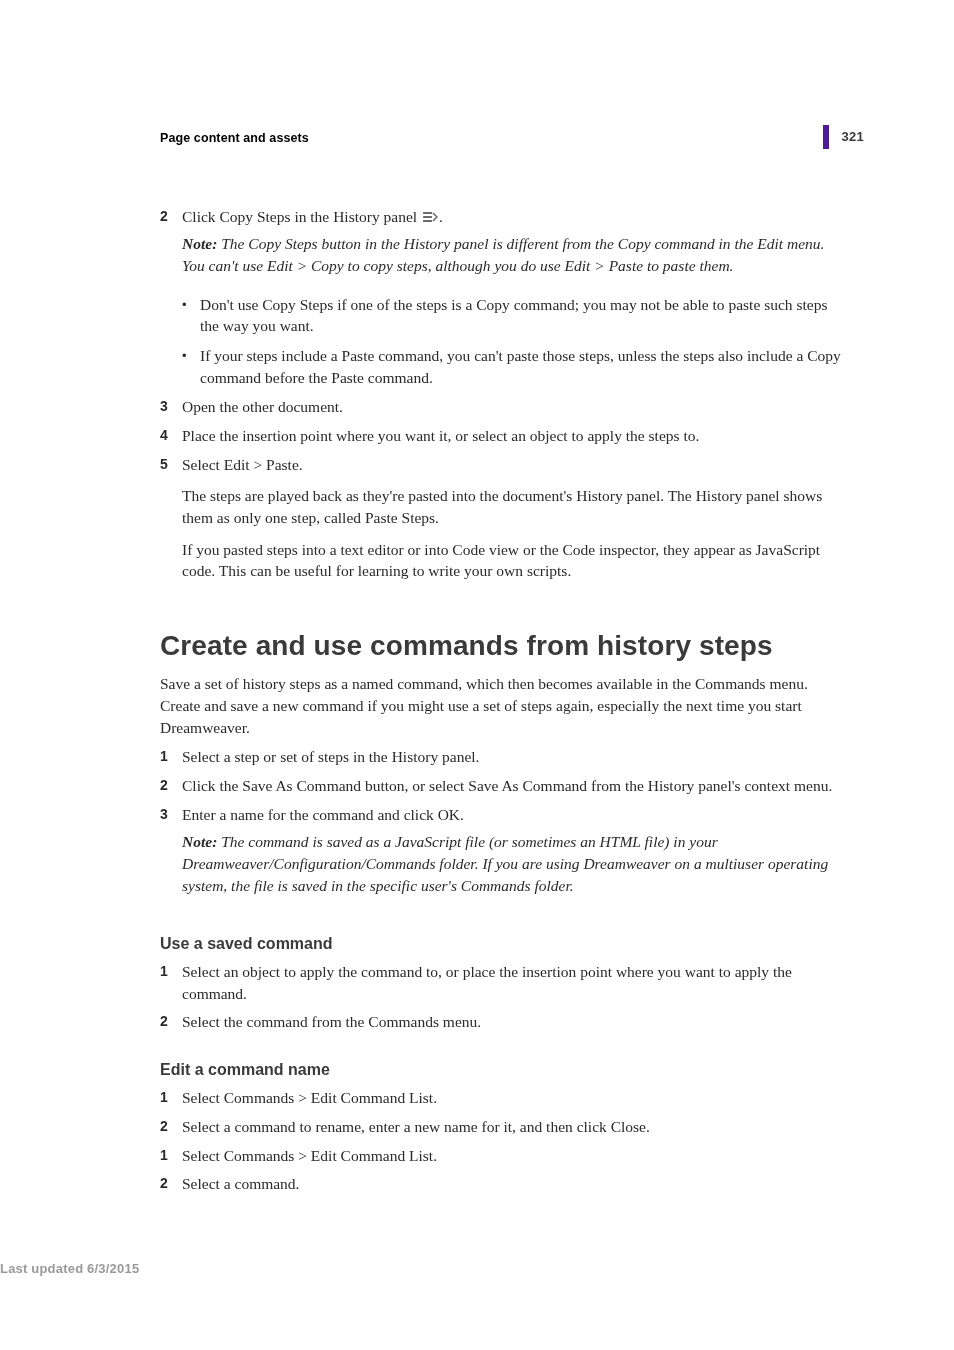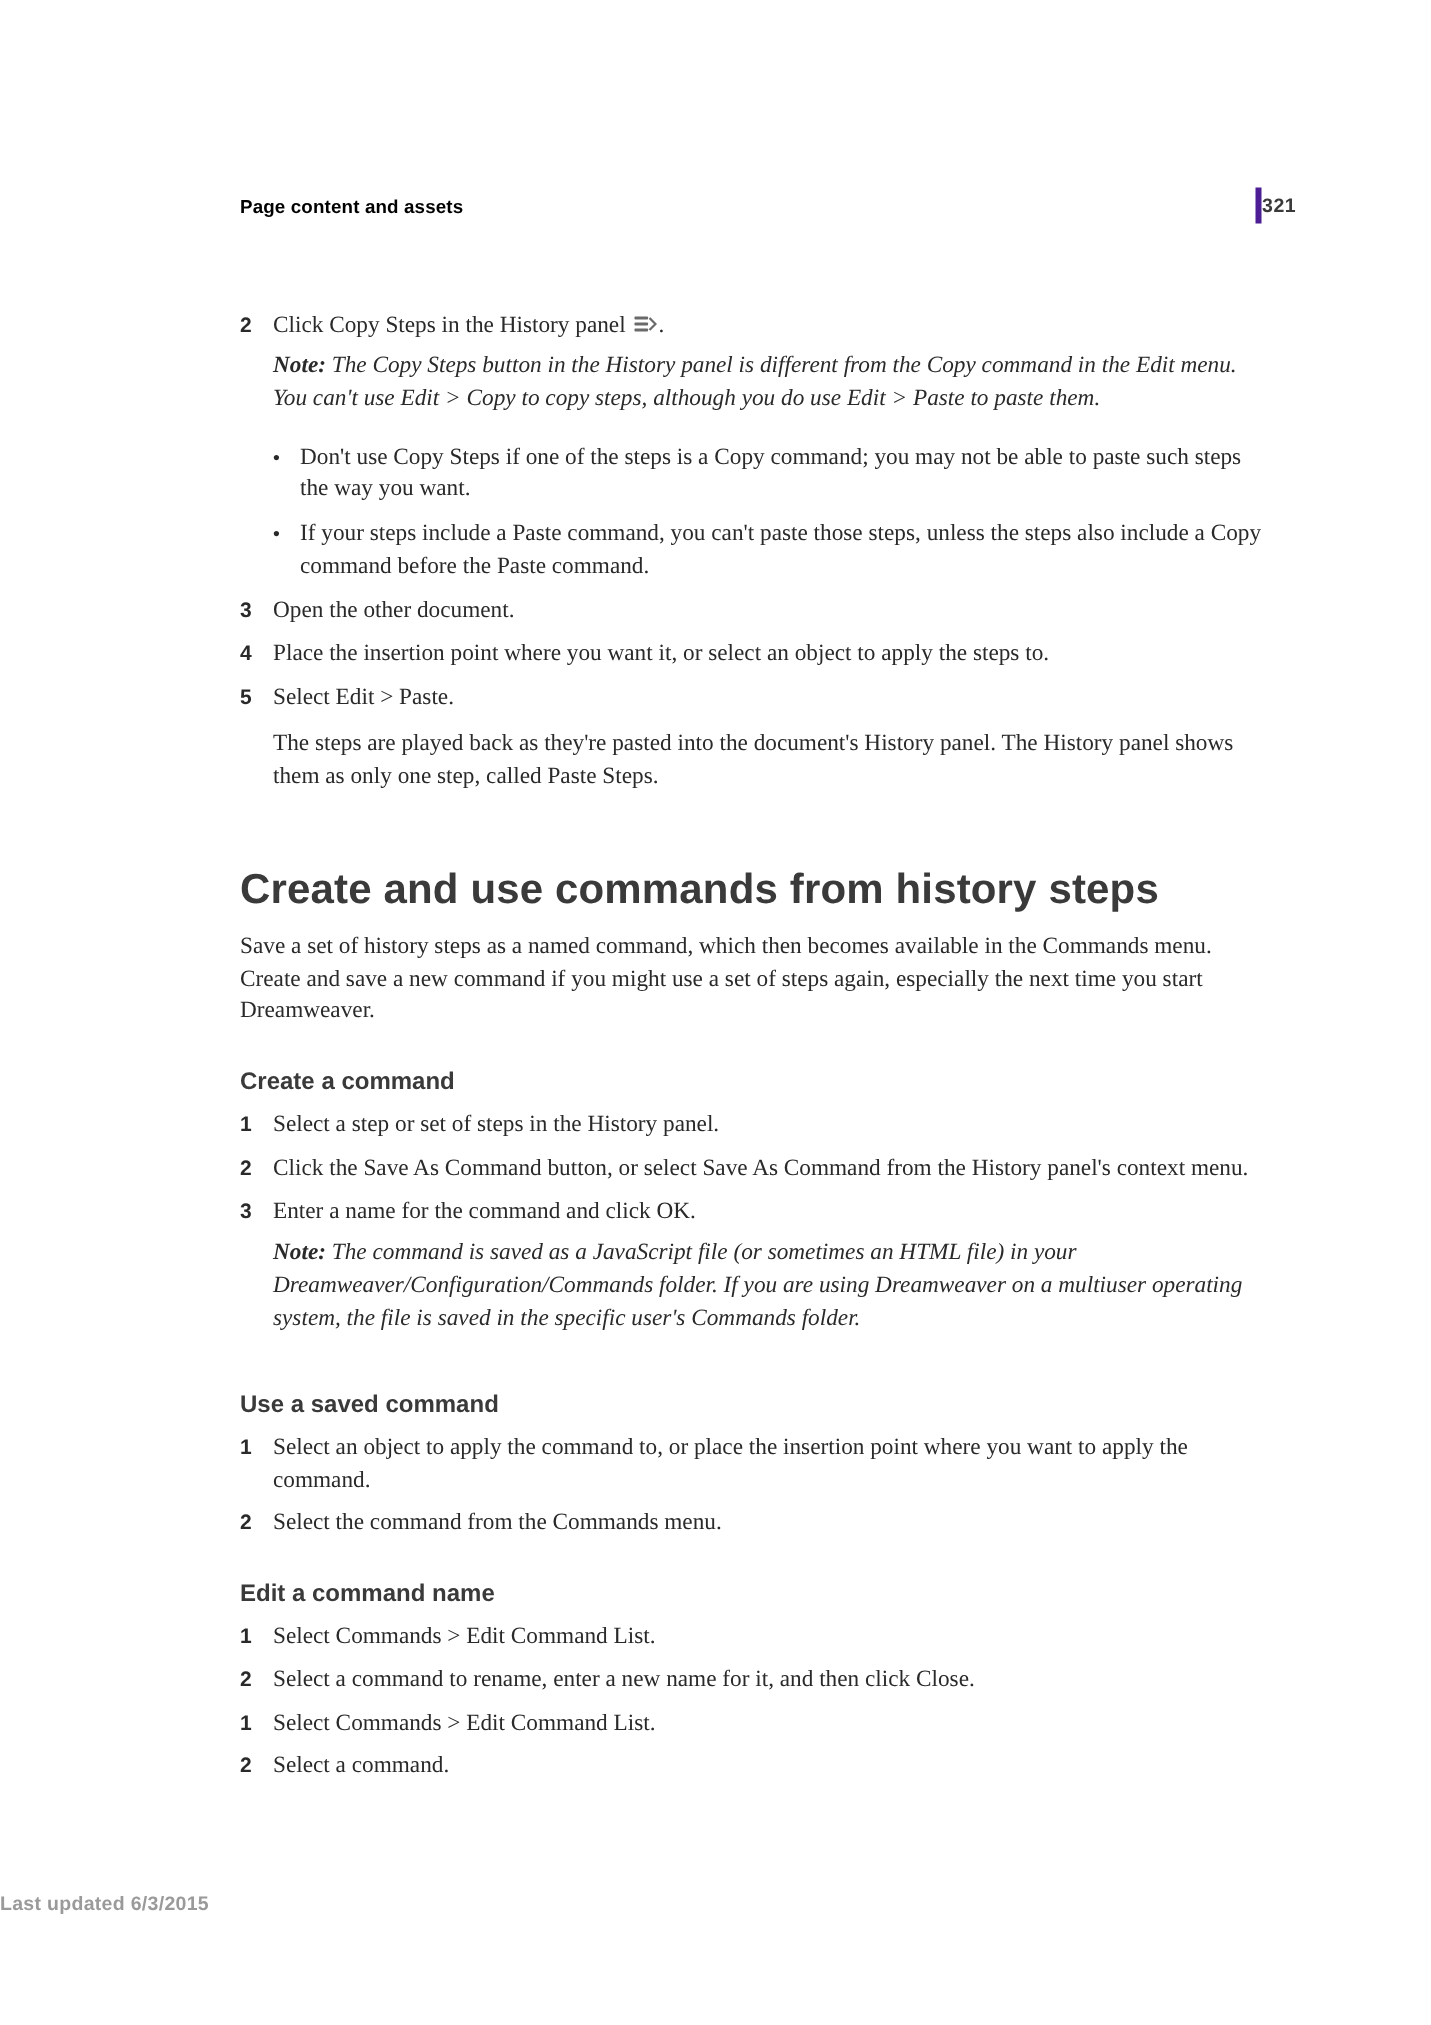--- a/index.html
+++ b/index.html
@@ -19,23 +19,23 @@
     font-size: 15.5px;
     line-height: 1.4;
   }
   .pagenum-wrap {
     position: absolute;
     top: 125px;
     right: 90px;
     text-align: right;
   }
   .pagenum-rule {
-    border-left: 4px solid #4c1d95;
+    border-left: 6px solid #4c1d95;
     height: 24px;
-    padding-left: 0;
+    padding-left: 12px;
     display: inline-flex;
     align-items: center;
     font-family: "Myriad Pro", "Helvetica Neue", Arial, sans-serif;
     font-weight: 700;
     font-size: 13px;
     color: #3a3a3a;
     letter-spacing: 0.3px;
   }
   .header-section {
     font-family: "Myriad Pro", "Helvetica Neue", Arial, sans-serif;
@@ -176,28 +176,28 @@
     </li>
     <li>
       <span class="num">4</span>
       <span class="txt">Place the insertion point where you want it, or select an object to apply the steps to.</span>
     </li>
     <li>
       <span class="num">5</span>
       <span class="txt">
         <span>Select Edit &gt; Paste.</span>
         <div class="indent-body-wide" style="margin-left:0;">The steps are played back as they're pasted into the document's History panel. The History panel shows them as only one step, called Paste Steps.</div>
+        <div class="indent-body-wide" style="margin-left:0;">If you pasted steps into a text editor or into Code view or the Code inspector, they appear as JavaScript code. This can be useful for learning to write your own scripts.</div>
       </span>
     </li>
   </ol>
 
   <div class="h2">Create and use commands from history steps</div>
   <div class="para">Save a set of history steps as a named command, which then becomes available in the Commands menu. Create and save a new command if you might use a set of steps again, especially the next time you start Dreamweaver.</div>
 
-  <div class="h3">Create a command</div>
   <ol class="steps">
     <li>
       <span class="num">1</span>
       <span class="txt">Select a step or set of steps in the History panel.</span>
     </li>
     <li>
       <span class="num">2</span>
       <span class="txt">Click the Save As Command button, or select Save As Command from the History panel's context menu.</span>
     </li>
     <li>

